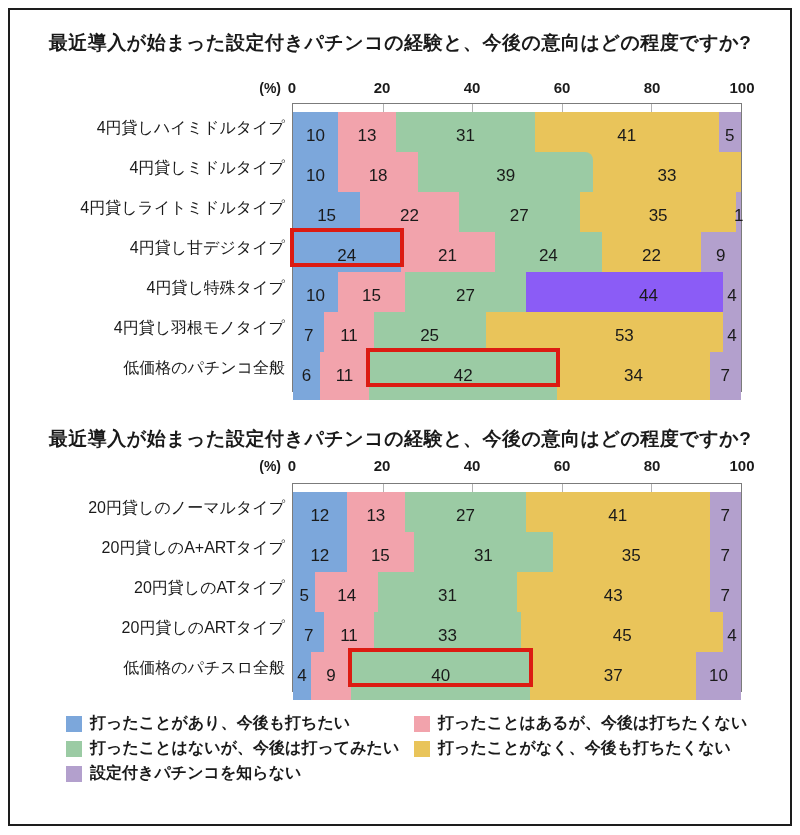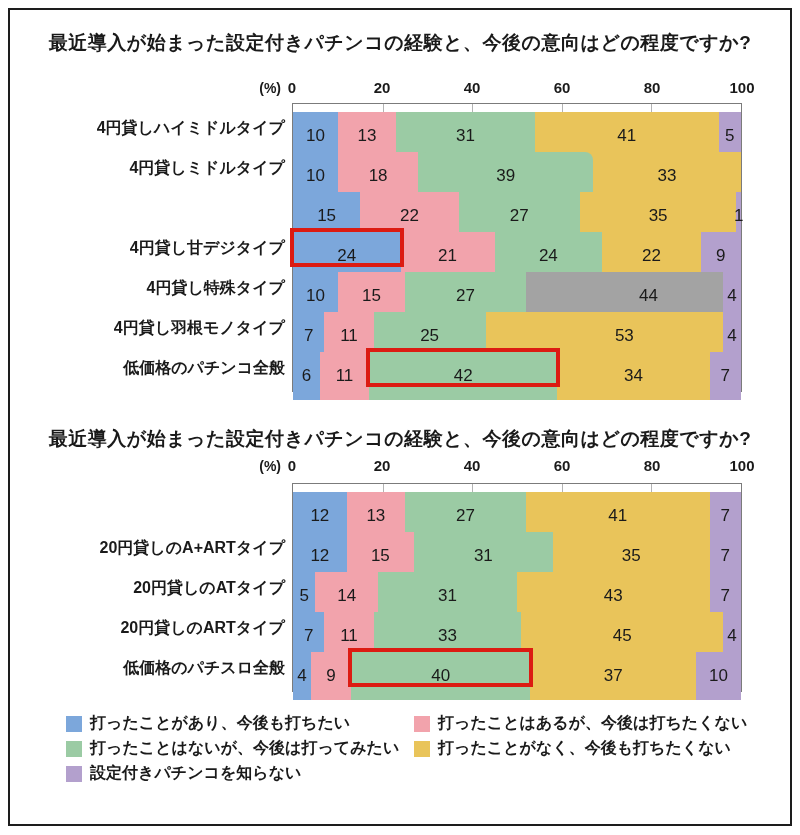--- a/index.html
+++ b/index.html
@@ -19,21 +19,21 @@
   #axis2 { top:457px; }
   .axis .tick { position:absolute; top:0; transform:translateX(-50%); white-space:nowrap; }
   .axis .unit { position:absolute; top:1px; left:-11px; transform:translateX(-100%); font-size:14px; white-space:nowrap; }
 
   .plot { position:absolute; left:292px; width:450px; border:1px solid #7b7b7b; background:#fff; padding:4px 0 3px; }
   #plot1 { top:103px; }
   #plot2 { top:483px; }
   .gridline { position:absolute; top:0; bottom:0; width:1px; background:#b3b3b3; }
 
   .bar-row { position:relative; height:40px; }
-  .row-label { position:absolute; right:calc(100% + 8px); top:50%; transform:translateY(-50%); white-space:nowrap; font-size:16px; font-weight:700; }
+  .row-label { position:absolute; right:calc(100% + 8px); top:50%; transform:translateY(-50%); white-space:nowrap; font-size:16px; font-weight:400; }
   .bar-track { position:absolute; left:0; right:0; top:4px; height:48px; display:flex; }
   .seg { position:relative; display:flex; align-items:center; justify-content:center; height:100%; }
   .seg-val { font-size:17px; font-weight:500; white-space:nowrap; }
   .hl { position:absolute; top:0; border:4px solid #dc1b12; background:transparent; }
 
   .legend { position:absolute; top:711px; left:0; width:800px; height:80px; font-size:16px; font-weight:600; }
   .legend-col { position:absolute; top:0; }
   .legend-col.c0 { left:66px; }
   .legend-col.c1 { left:414px; }
   .legend-item { display:flex; align-items:center; height:25px; }
@@ -91,20 +91,21 @@
         </div>
         <div class="seg" style="width: 39%; background: rgb(155, 203, 164); border-radius: 8px;">
           <span class="seg-val">39</span>
         </div>
         <div class="seg" style="width: 33%; background: rgb(233, 196, 90);">
           <span class="seg-val">33</span>
         </div>
       </div>
     </div>
     <div class="bar-row">
+      <div class="row-label">4円貸しライトミドルタイプ</div>
       <div class="bar-track">
         <div class="seg" style="width: 15%; background: rgb(124, 167, 219);">
           <span class="seg-val">15</span>
         </div>
         <div class="seg" style="width: 22%; background: rgb(242, 163, 172);">
           <span class="seg-val">22</span>
         </div>
         <div class="seg" style="width: 27%; background: rgb(155, 203, 164);">
           <span class="seg-val">27</span>
         </div>
@@ -142,21 +143,21 @@
       <div class="bar-track">
         <div class="seg" style="width: 10%; background: rgb(124, 167, 219);">
           <span class="seg-val">10</span>
         </div>
         <div class="seg" style="width: 15%; background: rgb(242, 163, 172);">
           <span class="seg-val">15</span>
         </div>
         <div class="seg" style="width: 27%; background: rgb(155, 203, 164);">
           <span class="seg-val">27</span>
         </div>
-        <div class="seg" style="width: 44%; background: #a3a3a3; padding-left: 48px;">
+        <div class="seg" style="width: 44%; background: #8b5cf6; padding-left: 48px;">
           <span class="seg-val">44</span>
         </div>
         <div class="seg" style="width: 4%; background: rgb(179, 160, 205);">
           <span class="seg-val">4</span>
         </div>
       </div>
     </div>
     <div class="bar-row">
       <div class="row-label">4円貸し羽根モノタイプ</div>
       <div class="bar-track">
@@ -209,20 +210,21 @@
     <span class="tick" style="left: 60%;">60</span>
     <span class="tick" style="left: 80%;">80</span>
     <span class="tick" style="left: 100%;">100</span>
   </div>
 <div class="plot" id="plot2">
     <div class="gridline" style="left: 20%;"></div>
     <div class="gridline" style="left: 40%;"></div>
     <div class="gridline" style="left: 60%;"></div>
     <div class="gridline" style="left: 80%;"></div>
     <div class="bar-row">
+      <div class="row-label">20円貸しのノーマルタイプ</div>
       <div class="bar-track">
         <div class="seg" style="width: 12%; background: rgb(124, 167, 219);">
           <span class="seg-val">12</span>
         </div>
         <div class="seg" style="width: 13%; background: rgb(242, 163, 172);">
           <span class="seg-val">13</span>
         </div>
         <div class="seg" style="width: 27%; background: rgb(155, 203, 164);">
           <span class="seg-val">27</span>
         </div>

